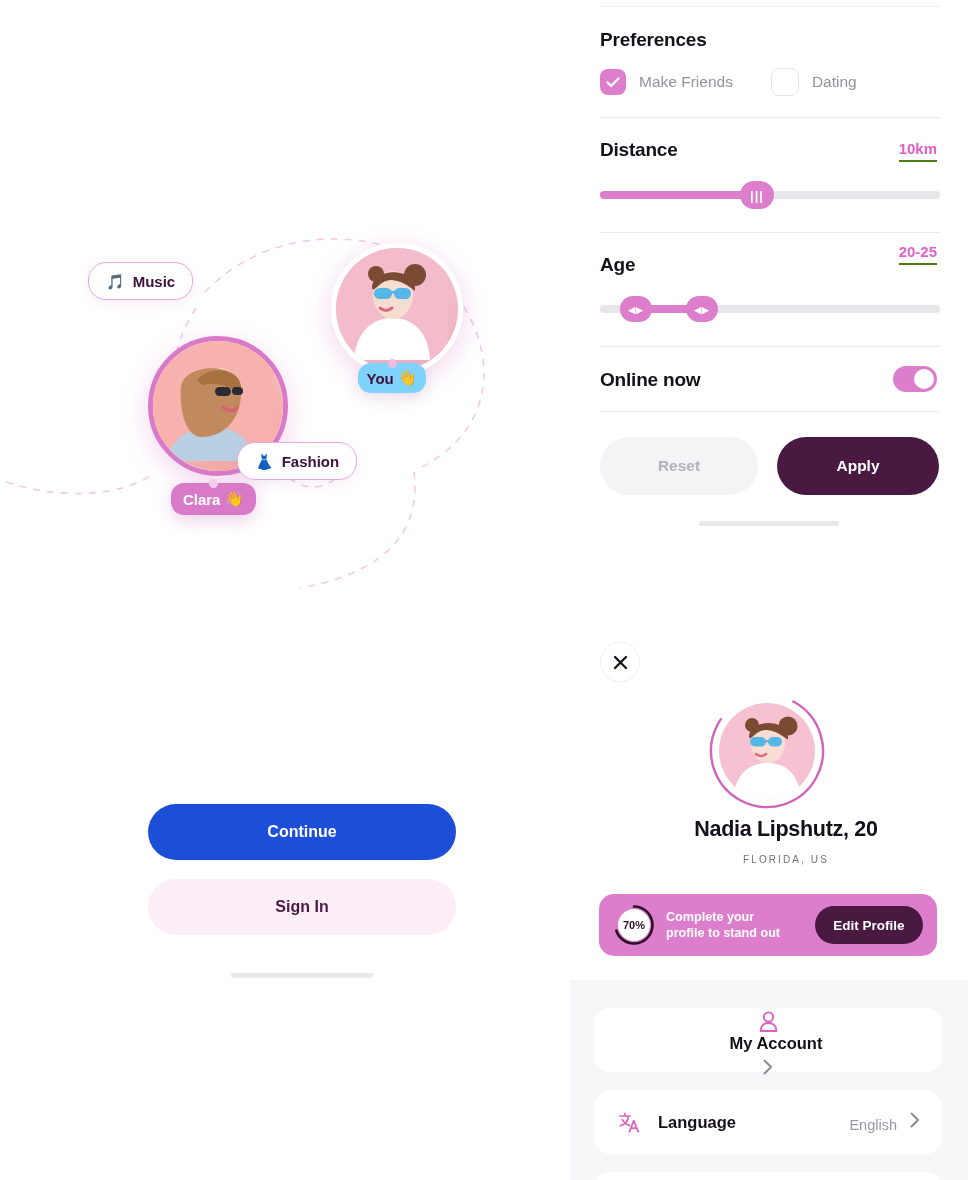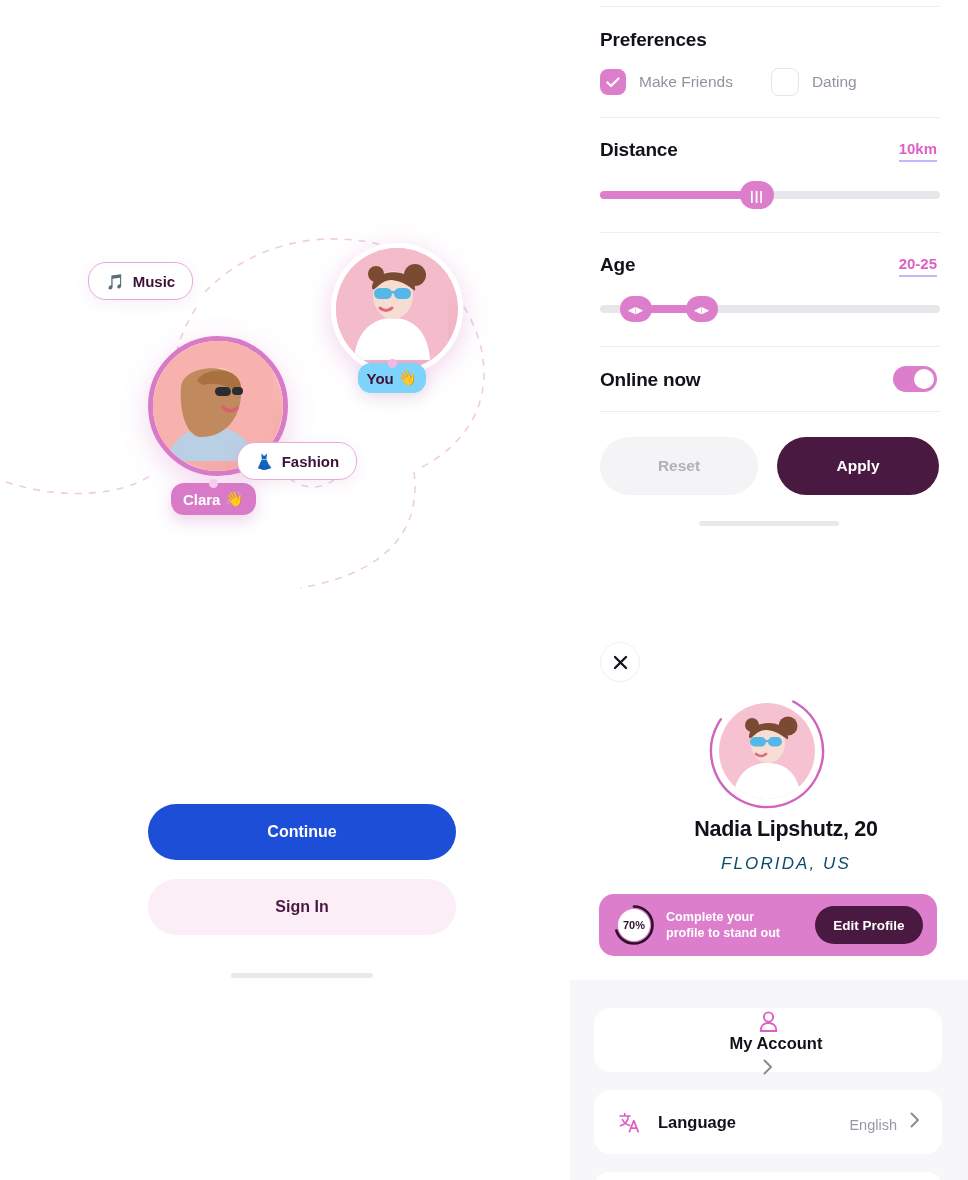--- a/index.html
+++ b/index.html
@@ -60,21 +60,21 @@
   .home-bar{position:absolute;border-radius:3px;background:#e9e9ec;}
   .hb-left{left:231px;top:973px;width:142px;height:5px;}
 
   
   .right-panel{position:absolute;left:604px;top:0;width:364px;height:1180px;background:#fff;}
   .filters{position:absolute;left:0;top:0;width:364px;}
   .divider{position:absolute;left:-4px;width:340px;height:1px;background:#eeecef;}
 
   .sec-title{position:absolute;font-size:19px;font-weight:800;color:#15101a;letter-spacing:-.2px;}
   .sec-value{position:absolute;right:31px;font-size:15px;font-weight:600;color:#e05fc6;
-    text-align:right;padding-bottom:3px;border-bottom:2px solid #c4b5fd;}
+    text-align:right;padding-bottom:3px;border-bottom:2px solid #4d7c0f;}
 
   .cb-row{position:absolute;left:-4px;top:68px;display:flex;align-items:center;}
   .cb{width:26px;height:26px;border-radius:8px;display:flex;align-items:center;justify-content:center;}
   .cb-on{background:#dd7ecd;}
   .cb-off{background:#fff;border:1.8px solid #e6e3e9;}
   .cb-lbl{margin-left:13px;font-size:15.5px;font-weight:500;color:#96919e;}
   .cb-gap{width:38px;}
 
   .track{position:absolute;left:-4px;width:340px;height:8px;border-radius:4px;background:#e8e6ea;}
   .fill{position:absolute;height:8px;border-radius:4px;background:#dd7ecd;}
@@ -98,22 +98,22 @@
     background:#fff;border:1.4px solid #f0eef1;display:flex;align-items:center;justify-content:center;
     cursor:pointer;}
   .close-btn svg{display:block;}
 
   .pf-ava-wrap{position:absolute;left:109px;top:85px;width:108px;height:108px;}
   .pf-ring{position:absolute;left:-6px;top:-6px;width:120px;height:120px;}
   .pf-ava{position:absolute;left:6px;top:6px;width:96px;height:96px;border-radius:50%;overflow:hidden;}
 
   .pf-name{position:absolute;left:0;top:205px;width:364px;text-align:center;font-size:21.5px;
     font-weight:800;color:#150f1a;letter-spacing:-.3px;}
-  .pf-loc{position:absolute;left:0;top:242px;width:364px;text-align:center;font-size:17px;
-    font-weight:500;color:#0c4a6e;letter-spacing:2.1px;font-style:italic;}
+  .pf-loc{position:absolute;left:0;top:242px;width:364px;text-align:center;font-size:10px;
+    font-weight:500;color:#737373;letter-spacing:2.1px;}
 
   .banner{position:absolute;left:-5px;top:282px;width:338px;height:62px;border-radius:15px;
     background:#dd7ecd;display:flex;align-items:center;padding:0 14px;box-sizing:border-box;}
   .ring70{position:relative;width:42px;height:42px;flex:0 0 42px;}
   .ring70 .r70txt{position:absolute;inset:0;display:flex;align-items:center;justify-content:center;
     font-size:11px;font-weight:800;color:#2e1029;}
   .banner-text{margin-left:11px;font-size:12.6px;line-height:1.28;font-weight:600;color:#fff;flex:1;}
   .edit-btn{width:108px;height:38px;border:none;border-radius:19px;background:#4a1942;color:#fff;
     font-family:inherit;font-size:13.5px;font-weight:800;cursor:pointer;flex:0 0 108px;}
 
@@ -228,21 +228,21 @@
       <div class="track" style="top:191px;">
         <div class="fill" style="left:0;width:150px;"></div>
         <div class="knob knob-single" style="left:140px;top:-10px;">
           <span class="bars">|||</span>
         </div>
       </div>
 
       <div class="divider" style="top:232px;"></div>
 
       <div class="sec-title" style="left:-4px;top:254px;">Age</div>
-      <div class="sec-value" style="top:255px;margin-left:16px;">20-25</div>
+      <div class="sec-value" style="top:243px;margin-left:16px;">20-25</div>
       <div class="track" style="top:305px;">
         <div class="fill" style="left:35px;width:70px;"></div>
         <div class="knob knob-dual" style="left:20px;top:-9px;">
           <span class="bars">◂▸</span>
         </div>
         <div class="knob knob-dual" style="left:86px;top:-9px;">
           <span class="bars">◂▸</span>
         </div>
       </div>
 

